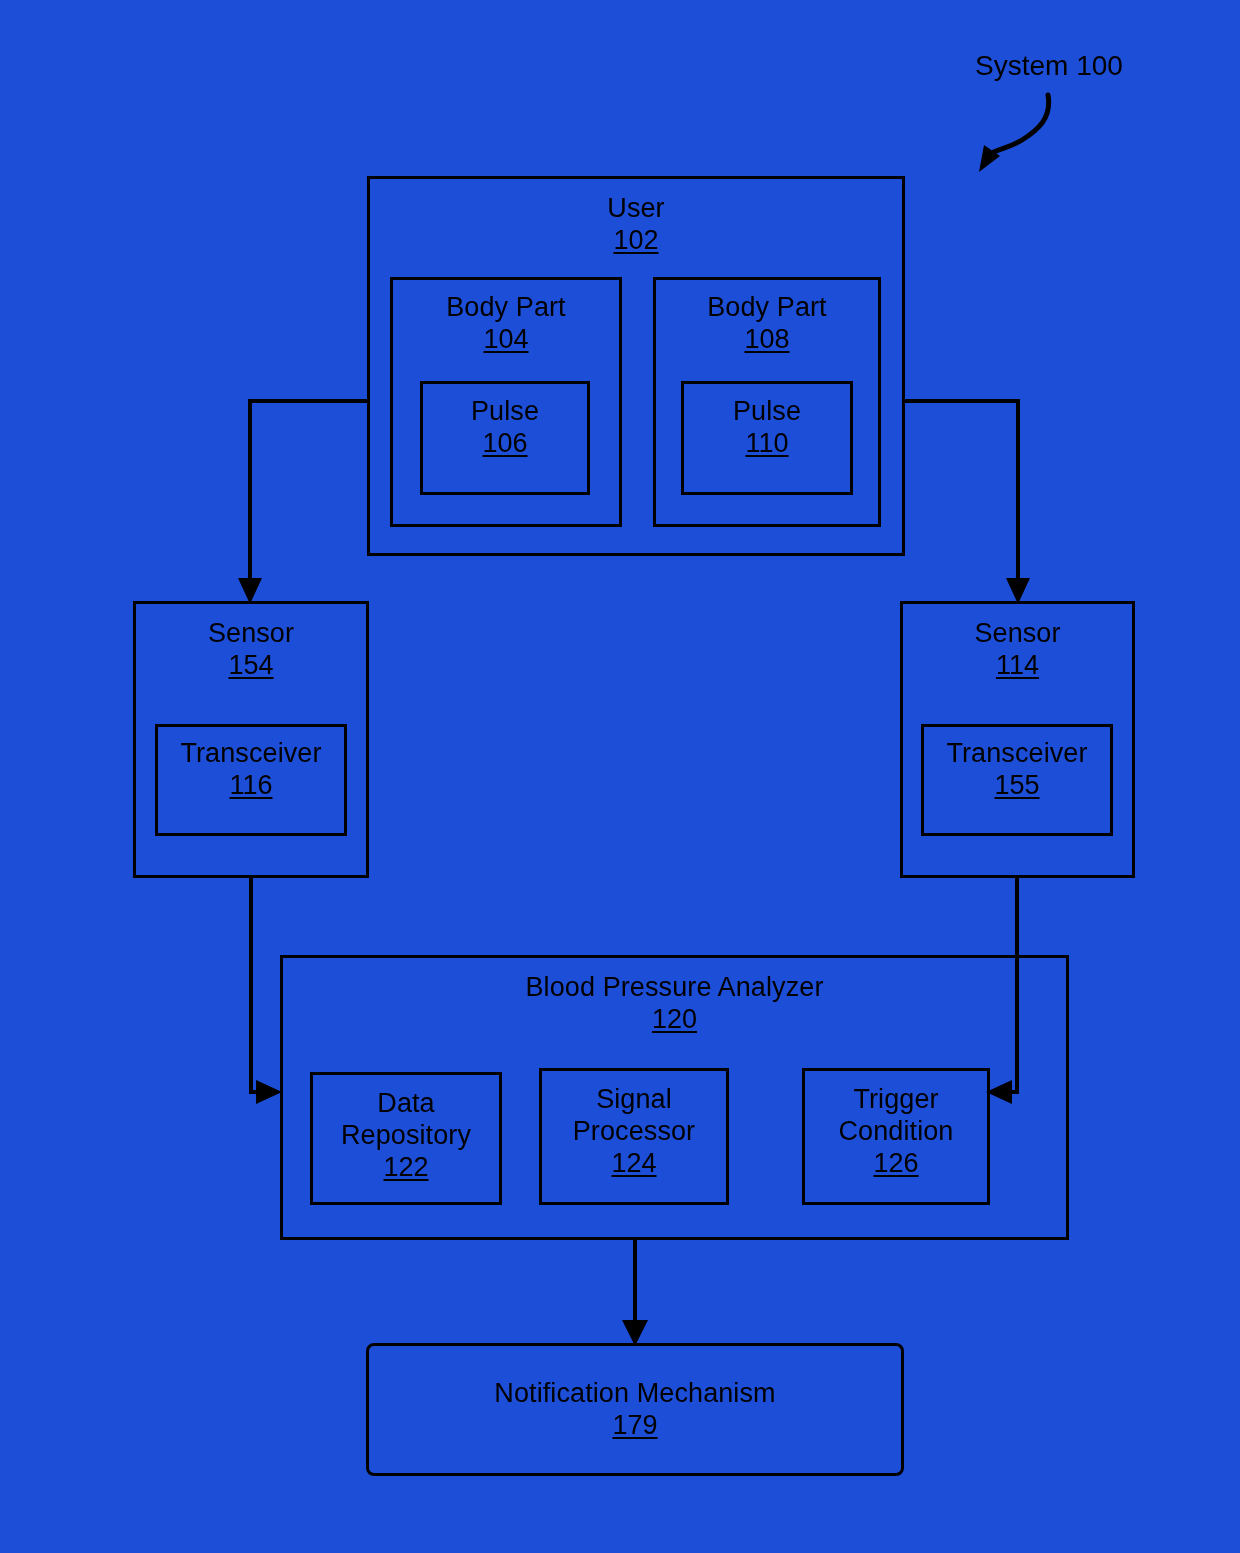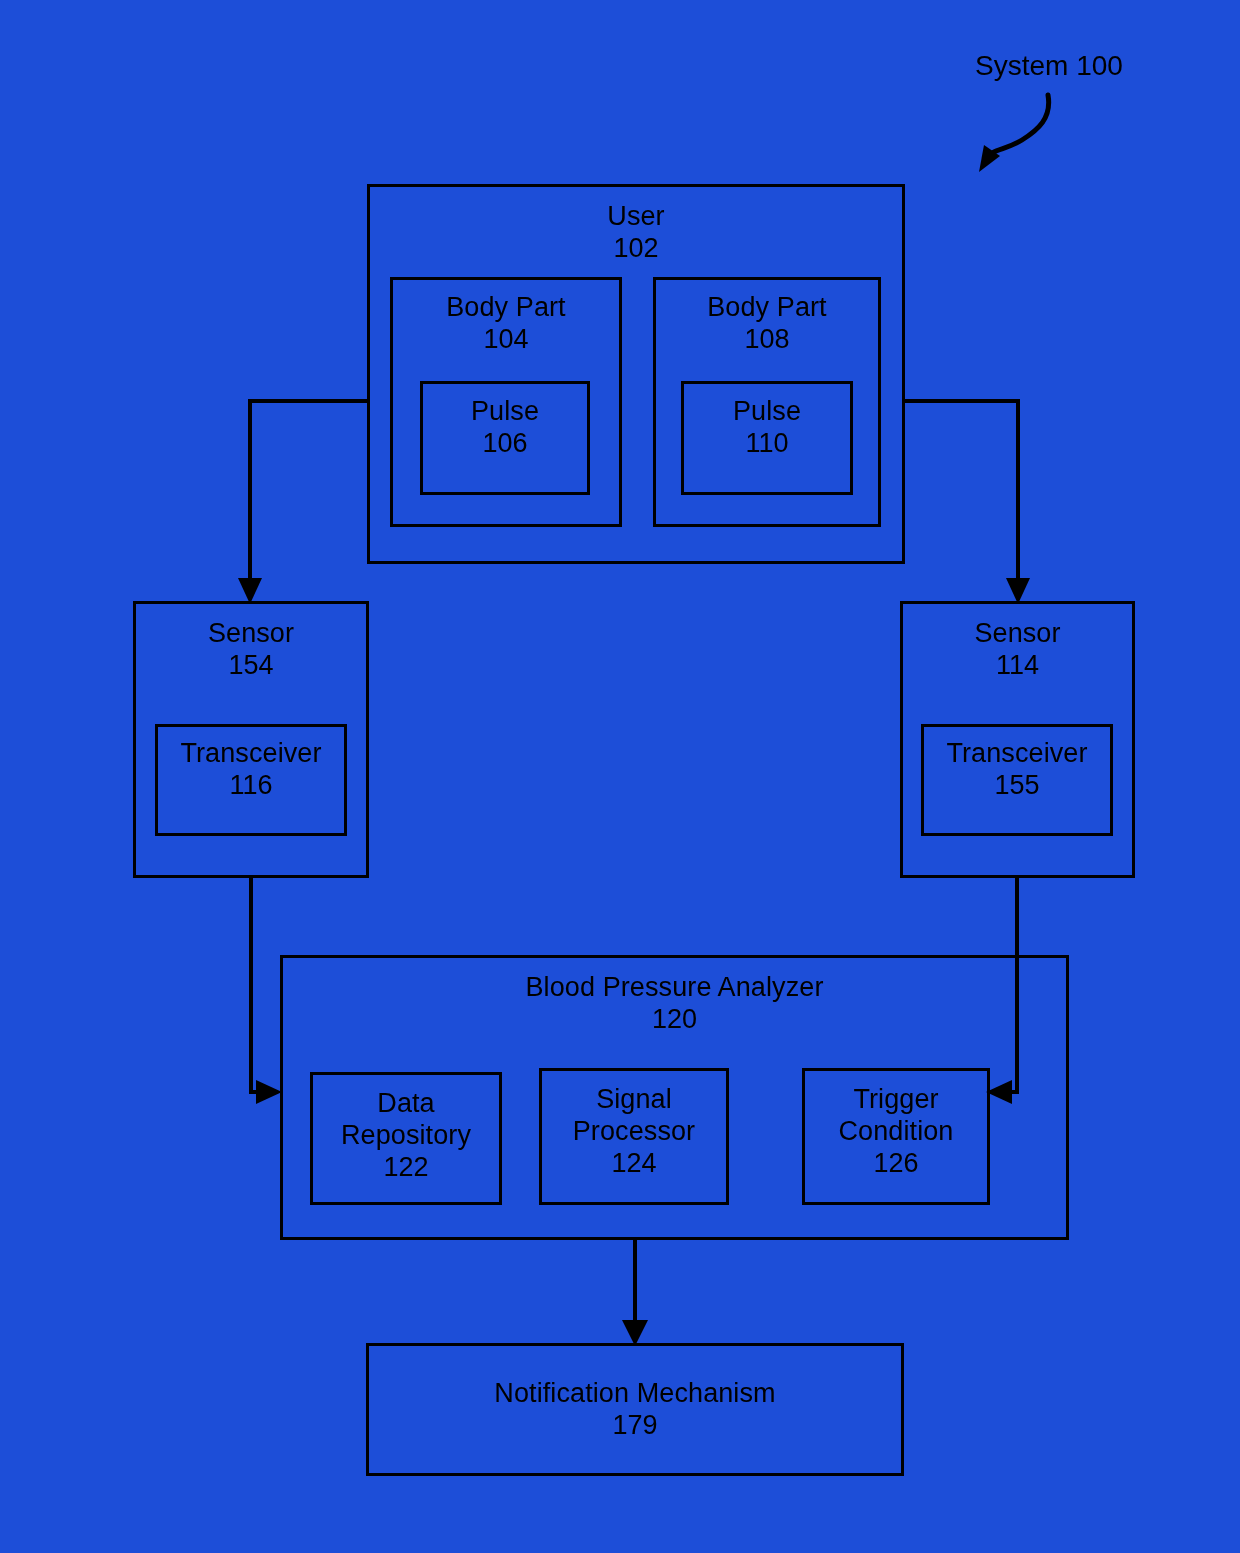--- a/index.html
+++ b/index.html
@@ -34,20 +34,21 @@
   .box-title {
     font-size: 27px;
     line-height: 1.18;
     text-align: center;
     white-space: pre-line;
     letter-spacing: 0.1px;
   }
   .box-num {
     font-size: 27px;
     line-height: 1.18;
+    text-decoration: underline;
     text-underline-offset: 3px;
     text-align: center;
   }
   
   .free-label {
     position: absolute;
     font-size: 28px;
     white-space: nowrap;
     z-index: 6;
   }
@@ -100,21 +101,21 @@
 
   <div class="free-label" style="left:975px; top:50px;">System 100</div>
 
   <svg class="layer callout" viewBox="0 0 1240 1553" xmlns="http://www.w3.org/2000/svg">
     <g>
       <path class="squiggle" d="M 1048 95 C 1052 118, 1038 130, 1022 140 C 1004 151, 992 148, 986 160"></path>
       <polygon class="arrowhead" points="979,172 984,145 1000,156"></polygon>
     </g>
   </svg>
 
-  <div class="box" style="left:367px; top:184px; width:538px; height:380px; padding-top:14px;">
+  <div class="box" style="left:367px; top:176px; width:538px; height:380px; padding-top:14px;">
     <div class="box-title">User</div>
     <div class="box-num">102</div>
   </div>
 
   <div class="box inner" style="left:390px; top:277px; width:232px; height:250px; padding-top:12px;">
     <div class="box-title">Body Part</div>
     <div class="box-num">104</div>
   </div>
 
   <div class="box inner" style="left:420px; top:381px; width:170px; height:114px; padding-top:12px;">
@@ -168,18 +169,18 @@
 Processor</div>
     <div class="box-num">124</div>
   </div>
 
   <div class="box inner" style="left:769px; top:1068px; width:188px; height:137px; padding-top:13px;margin-left:33px;">
     <div class="box-title">Trigger
 Condition</div>
     <div class="box-num">126</div>
   </div>
 
-  <div class="box" style="left:366px; top:1343px; width:538px; height:133px; justify-content:center;">
+  <div class="box" style="left:366px; top:1343px; width:538px; height:133px; justify-content:center;border-radius:8px;">
     <div class="box-title">Notification Mechanism</div>
     <div class="box-num">179</div>
   </div>
 
 </div>
 
 </body></html>

